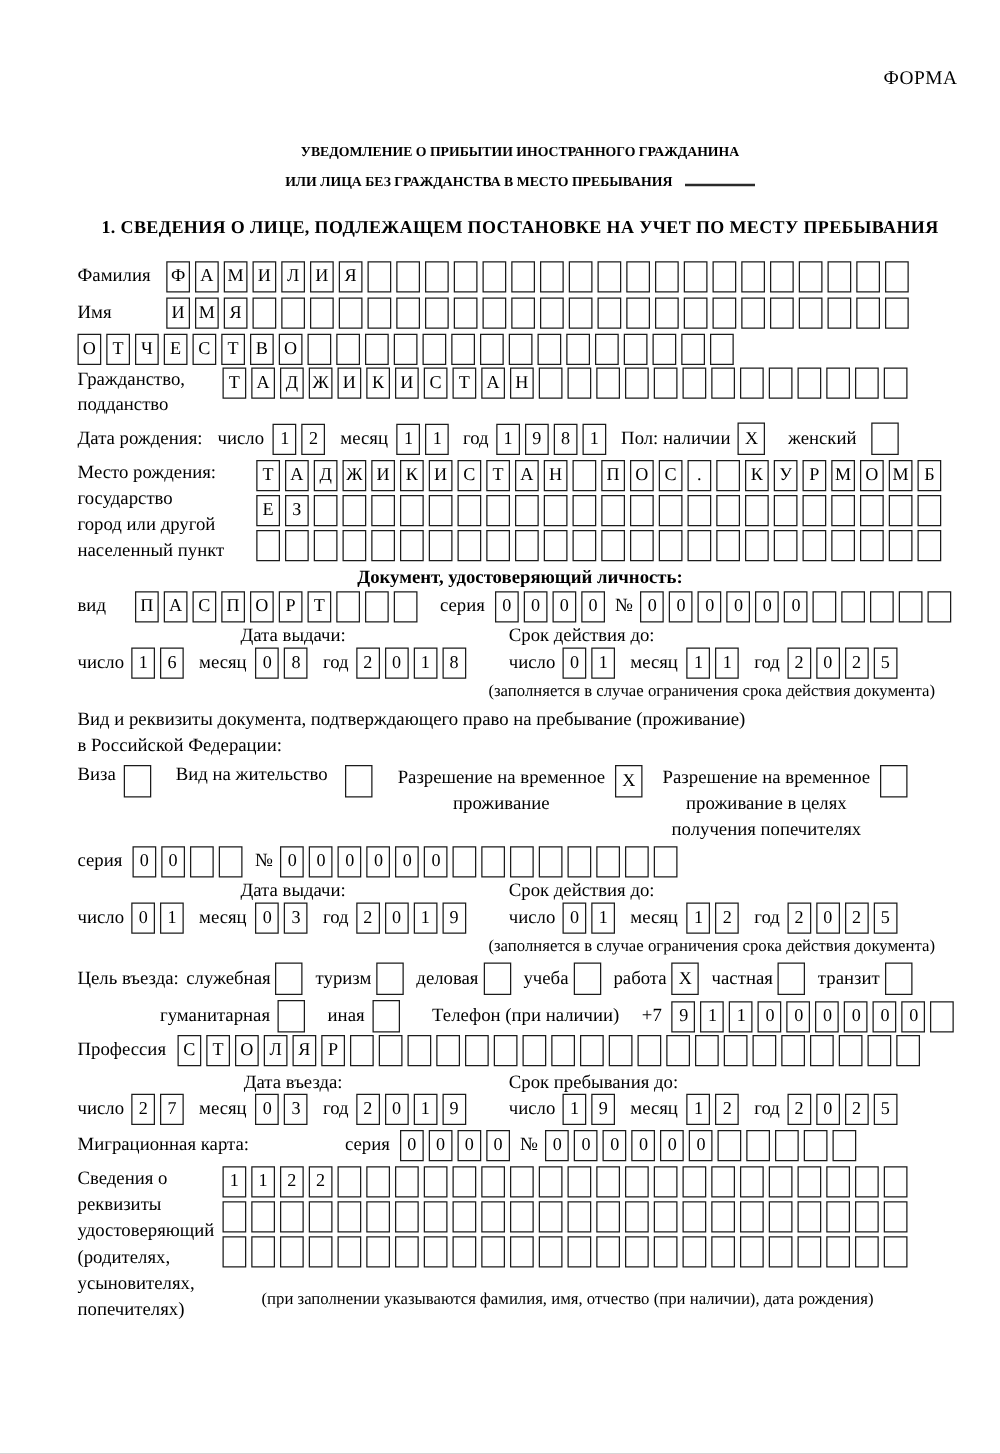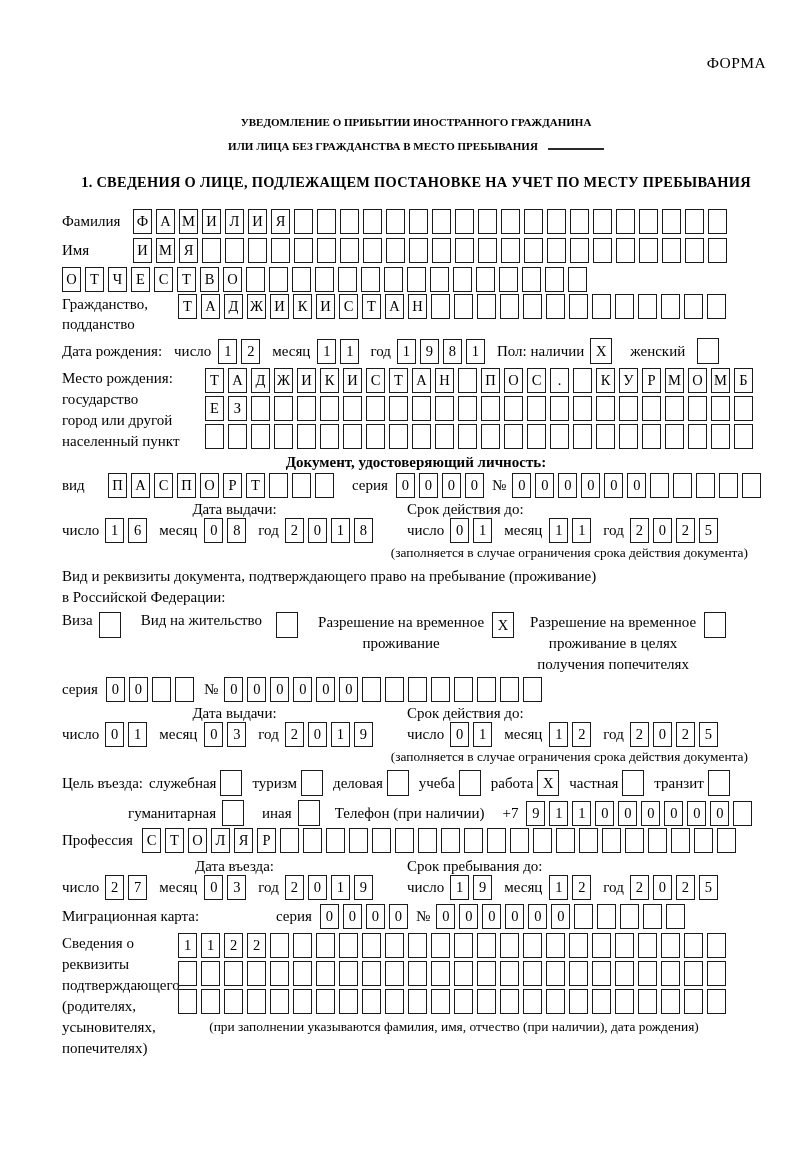--- a/index.html
+++ b/index.html
@@ -27,24 +27,24 @@
 .right{text-align:right}
 .bold{font-weight:bold}
 .head-sm{font-size:15px;line-height:18px}
 .para{font-size:15px;line-height:21px}
 .optlbl{text-align:center;line-height:21px;flex:none;font-size:15px}
 .dgroup{display:flex;align-items:center;flex:none}
 .half{width:345px;text-align:center;flex:none}
 .half2{width:336px;text-align:left;flex:none}
 .mb3{margin-bottom:3px}
 .mt0{margin-top:0}.mt1{margin-top:1px}.mt2{margin-top:2px}.mt4{margin-top:4px}
-.mt8{margin-top:4px}.mt18{margin-top:18px}
+.mt8{margin-top:16px}.mt18{margin-top:18px}
 .ml4{margin-left:4px}.ml6{margin-left:6px}.ml7{margin-left:7px}.ml8{margin-left:8px}
 .ml12{margin-left:12px}.ml14{margin-left:14px}.ml16{margin-left:16px}.ml18{margin-left:18px}
-.ml22{margin-left:11px}.ml62{margin-left:62px}
+.ml22{margin-left:22px}.ml62{margin-left:62px}
 .w44{width:46px;flex:none}.w71{width:71px;flex:none}.w78{width:80px;flex:none}
 .w116{width:116px;flex:none}.w143{width:143px;flex:none}.w152{width:152px;flex:none}
 .pl66{padding-left:66px}
 </style>
 </head>
 <body>
 
 <div class="page">
 
 
@@ -648,21 +648,21 @@
         <span class="cell"></span>
         <span class="cell"></span>
         <span class="cell"></span>
       </span>
   </div>
 
   <div class="row start mt4">
     <div class="lblcol w116">
       <div>Сведения о</div>
       <div>реквизиты</div>
-      <div>подтверждающего</div>
+      <div>удостоверяющий</div>
       <div>(родителях,</div>
       <div>усыновителях,</div>
       <div>попечителях)</div>
     </div>
     <div>
       <div class="cellrow mb3">
           <span class="cell">1</span>
           <span class="cell">1</span>
           <span class="cell">2</span>
           <span class="cell">2</span>

